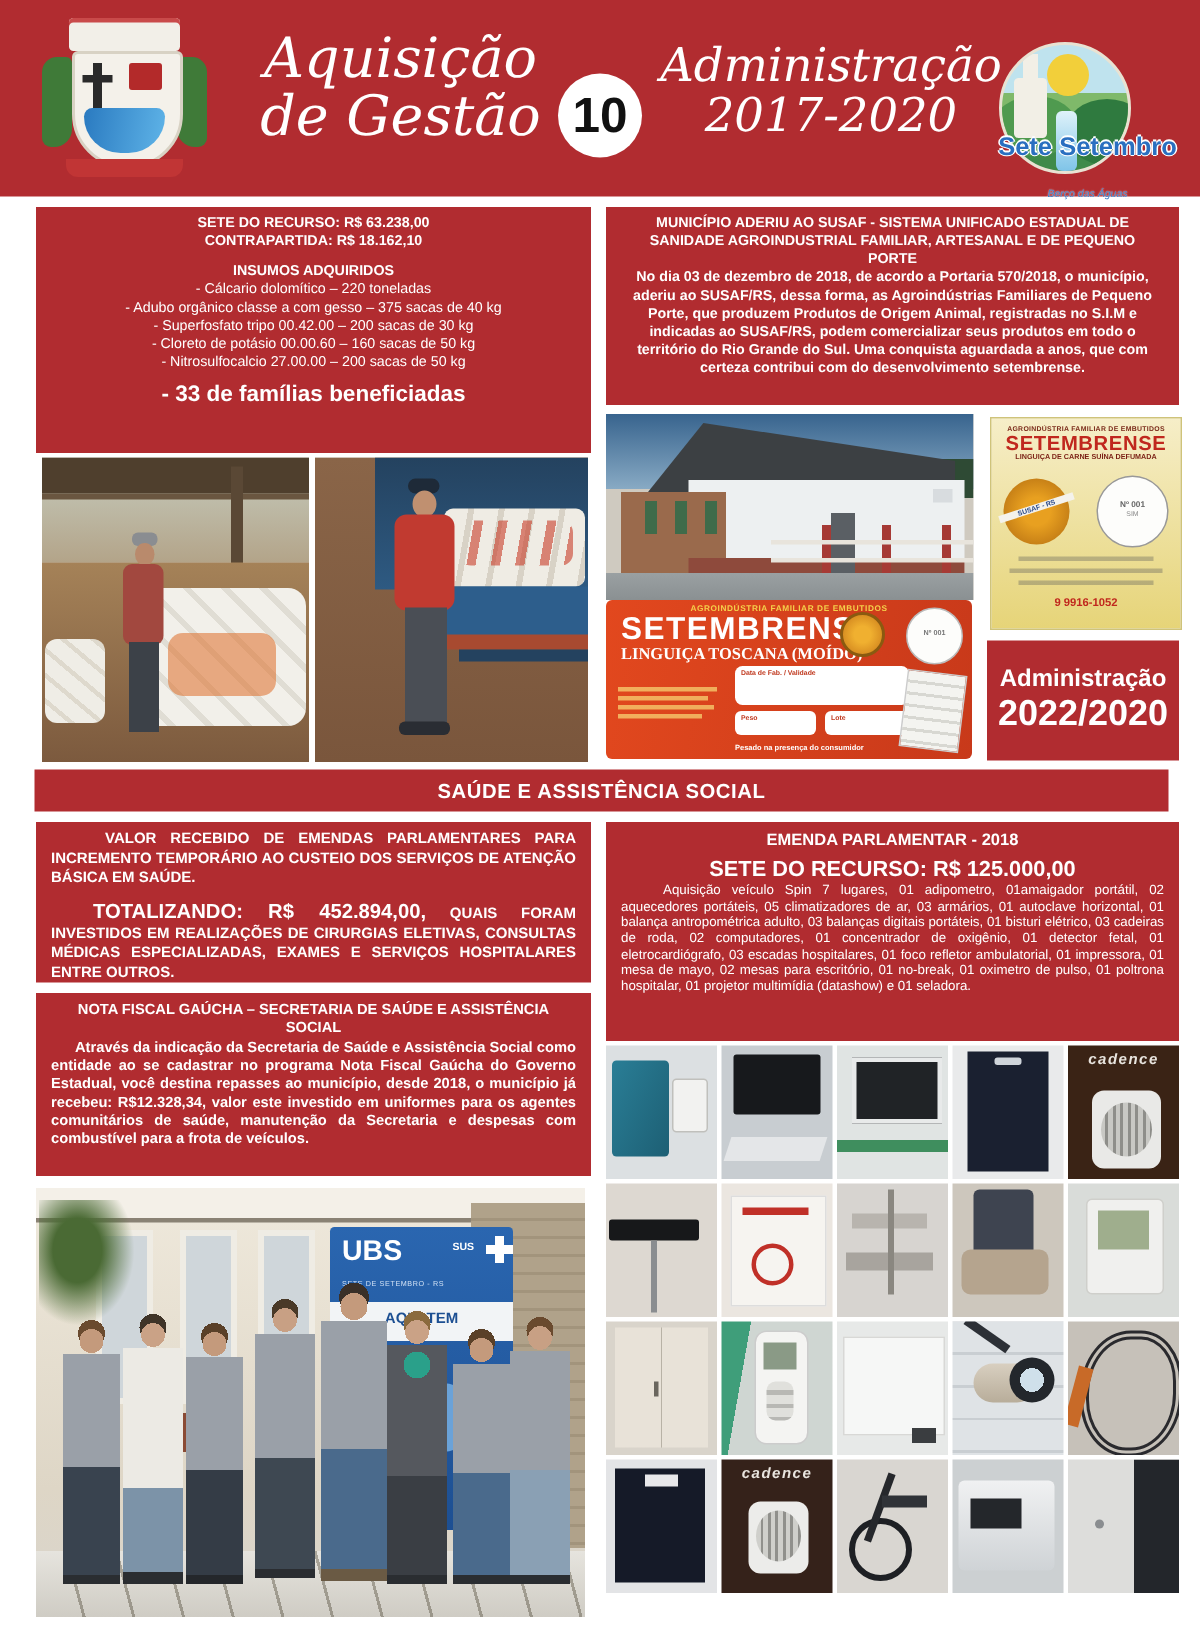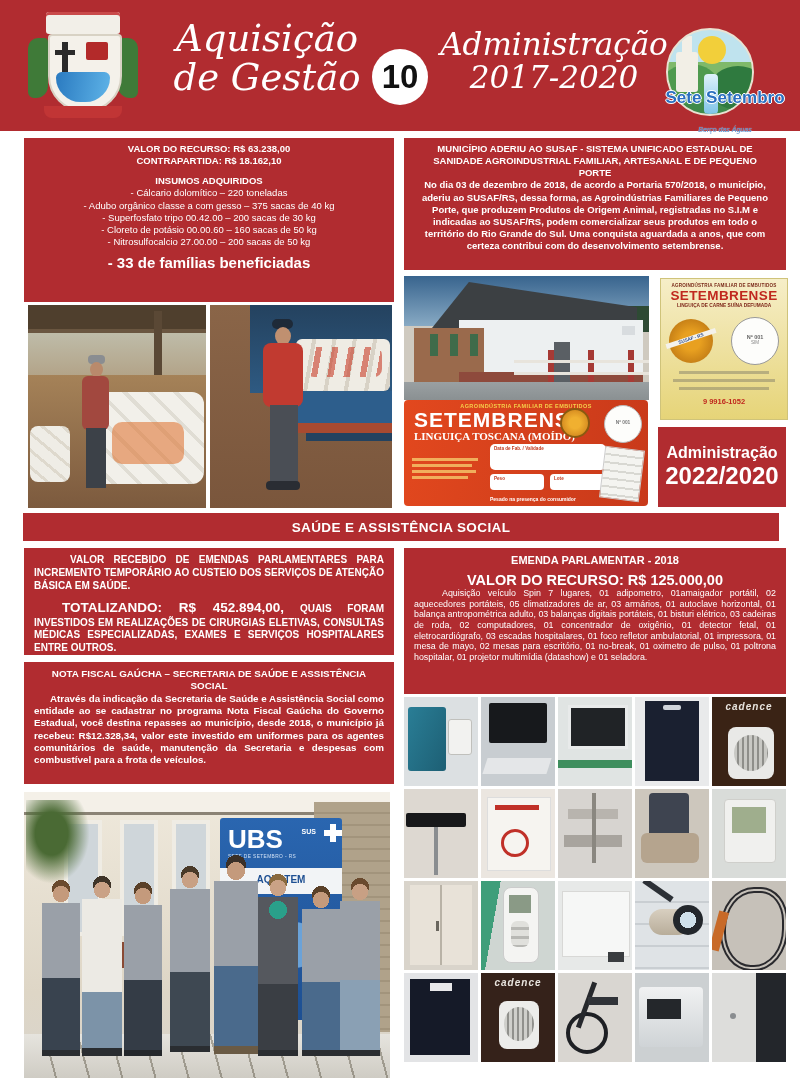--- a/index.html
+++ b/index.html
@@ -93,21 +93,21 @@
       </div>
       <div class="nm">
         <span>Sete</span>
         <span>Setembro</span>
       </div>
       <div class="tag">Berço das Águas</div>
     </div>
   </div>
 
   <div class="rbox small" style="left:24px;top:138px;width:370px;height:164px;padding:5px 10px;box-sizing:border-box;text-align:center;">
-    <div class="tt">VALOR DO RECURSO: R$ 63.238,00</div>
+    <div class="tt">SETE DO RECURSO: R$ 63.238,00</div>
     <div class="tt">CONTRAPARTIDA: R$ 18.162,10</div>
     <div style="height:8px;"></div>
     <div class="tt">INSUMOS ADQUIRIDOS</div>
     <div>- Cálcario dolomítico – 220 toneladas</div>
     <div>- Adubo orgânico classe a com gesso – 375 sacas de 40 kg</div>
     <div>- Superfosfato tripo 00.42.00 – 200 sacas de 30 kg</div>
     <div>- Cloreto de potásio 00.00.60 – 160 sacas de 50 kg</div>
     <div>- Nitrosulfocalcio 27.00.00 – 200 sacas de 50 kg</div>
     <div style="height:5px;"></div>
     <div style="font-size:15px;font-weight:bold;">- 33 de famílias beneficiadas</div>
@@ -227,21 +227,21 @@
     <i style="left:0;top:0;width:366px;height:286px;background:linear-gradient(#efe9dc,#ded6c6 70%,#d8d4cc);"></i>
     <i style="left:0;top:0;width:366px;height:20px;background:#f4f0e8;"></i>
     <i style="left:0;top:20px;width:366px;height:3px;background:#8a8274;"></i>
     <i style="right:0;top:10px;width:76px;height:230px;background:repeating-linear-gradient(#b0a28a 0 10px,#a2947c 10px 12px);"></i>
     <i style="left:40px;top:28px;width:30px;height:108px;background:#cfd6da;border:4px solid #efece4;"></i>
     <i style="left:96px;top:28px;width:30px;height:108px;background:#cfd6da;border:4px solid #efece4;"></i>
     <i style="left:148px;top:28px;width:30px;height:108px;background:#cfd6da;border:4px solid #efece4;"></i>
     <i style="left:2px;top:8px;width:64px;height:84px;background:radial-gradient(ellipse at 40% 40%,#4a6a34 30%,rgba(74,106,52,0) 70%);"></i>
     <i style="left:84px;top:150px;width:20px;height:26px;background:#8a4a34;border-radius:3px;"></i>
     <div style="position:absolute;left:196px;top:26px;width:122px;height:202px;background:linear-gradient(#2a66b0,#1d4f92);border-radius:3px;">
-      <span style="position:absolute;left:8px;top:6px;color:#fff;font-weight:bold;font-size:26px;">UBS</span>
+      <span style="position:absolute;left:8px;top:6px;color:#fff;font-weight:bold;font-size:19px;">UBS</span>
       <span style="position:absolute;right:26px;top:10px;color:#fff;font-size:7px;font-weight:bold;">SUS</span>
       <i style="right:6px;top:6px;width:6px;height:18px;background:#fff;"></i>
       <i style="right:0;top:12px;width:18px;height:6px;background:#fff;"></i>
       <span style="position:absolute;left:8px;top:36px;color:#cfe0f4;font-size:4.8px;letter-spacing:.4px;">SETE DE SETEMBRO - RS</span>
       <i style="left:0;top:50px;width:122px;height:26px;background:#f2f4f6;"></i>
       <span style="position:absolute;left:0;top:56px;width:122px;text-align:center;color:#1d4f92;font-weight:bold;font-size:10px;">AQUI TEM</span>
       <i style="left:18px;top:90px;width:40px;height:40px;border-radius:50%;background:#4a86c8;"></i>
       <i style="left:52px;top:104px;width:46px;height:46px;border-radius:50%;background:#6aa2d8;"></i>
     </div>
     <i style="left:0;bottom:0;width:366px;height:44px;background:linear-gradient(#e6e4de,#cfccc4),repeating-linear-gradient(75deg,rgba(0,0,0,0) 0 30px,#bdbab2 30px 32px);background-blend-mode:multiply;"></i>
@@ -251,21 +251,21 @@
     <i style="left:146px;bottom:26px;width:40px;height:188px;background:radial-gradient(circle at 50% 16px,#c8a084 0 8px,rgba(0,0,0,0) 8px),radial-gradient(circle at 50% 11px,#4a3a28 0 9px,rgba(0,0,0,0) 9px),linear-gradient(rgba(0,0,0,0) 0 25px,#9aa0a8 25px 108px,#3e4852 108px 182px,#2a2d31 182px 188px);"></i>
     <i style="left:190px;bottom:24px;width:44px;height:200px;background:radial-gradient(circle at 50% 17px,#c49a7c 0 9px,rgba(0,0,0,0) 9px),radial-gradient(circle at 50% 11px,#3a3028 0 10px,rgba(0,0,0,0) 10px),linear-gradient(rgba(0,0,0,0) 0 27px,#9aa0a8 27px 112px,#4a6a8c 112px 192px,#6a5a44 192px 200px);"></i>
     <i style="left:234px;bottom:22px;width:40px;height:184px;background:radial-gradient(circle at 50% 16px,#caa286 0 8px,rgba(0,0,0,0) 8px),radial-gradient(circle at 50% 11px,#8a6a3e 0 9px,rgba(0,0,0,0) 9px),radial-gradient(circle at 50% 38px,#2aa08a 0 9px,rgba(0,0,0,0) 9px),linear-gradient(rgba(0,0,0,0) 0 25px,#55585e 25px 112px,#3a3e44 112px 178px,#2a2d31 178px 184px);"></i>
     <i style="left:278px;bottom:22px;width:38px;height:172px;background:radial-gradient(circle at 50% 16px,#c49a7c 0 8px,rgba(0,0,0,0) 8px),radial-gradient(circle at 50% 11px,#5a4028 0 9px,rgba(0,0,0,0) 9px),linear-gradient(rgba(0,0,0,0) 0 25px,#9aa0a8 25px 98px,#4a6a8c 98px 166px,#2a2d31 166px 172px);"></i>
     <i style="left:316px;bottom:22px;width:40px;height:180px;background:radial-gradient(circle at 50% 16px,#c8a084 0 8px,rgba(0,0,0,0) 8px),radial-gradient(circle at 50% 11px,#6a4a2e 0 9px,rgba(0,0,0,0) 9px),linear-gradient(rgba(0,0,0,0) 0 25px,#9aa0a8 25px 104px,#8aa0b4 104px 174px,#2a2d31 174px 180px);"></i>
   </div>
 
   <div class="rbox" style="left:404px;top:548px;width:382px;height:146px;padding:6px 10px;box-sizing:border-box;">
     <div class="tt" style="font-size:11px;">EMENDA PARLAMENTAR - 2018</div>
     <div style="height:6px;"></div>
-    <div class="tt" style="font-size:14.5px;">VALOR DO RECURSO: R$ 125.000,00</div>
+    <div class="tt" style="font-size:14.5px;">SETE DO RECURSO: R$ 125.000,00</div>
     <div class="just" style="font-size:8.9px;line-height:1.2;text-indent:28px;">Aquisição veículo Spin 7 lugares, 01 adipometro, 01amaigador portátil, 02 aquecedores portáteis, 05 climatizadores de ar, 03 armários, 01 autoclave horizontal, 01 balança antropométrica adulto, 03 balanças digitais portáteis, 01 bisturi elétrico, 03 cadeiras de roda, 02 computadores, 01 concentrador de oxigênio, 01 detector fetal, 01 eletrocardiógrafo, 03 escadas hospitalares, 01 foco refletor ambulatorial, 01 impressora, 01 mesa de mayo, 02 mesas para escritório, 01 no-break, 01 oximetro de pulso, 01 poltrona hospitalar, 01 projetor multimídia (datashow) e 01 seladora.</div>
   </div>
 
   <div class="egrid">
     <div class="cell" style="background:#dce0e2;">
       <i style="left:4px;top:10px;width:38px;height:64px;background:linear-gradient(115deg,#2a7e96,#1d5f74);border-radius:3px;"></i>
       <i style="right:6px;top:22px;width:22px;height:34px;background:#f2f2f0;border:1px solid #c0c0bc;border-radius:3px;"></i>
     </div>
     <div class="cell" style="background:#c8cdd1;">
       <i style="left:8px;top:6px;width:58px;height:40px;background:#17191c;border-radius:2px;"></i>

